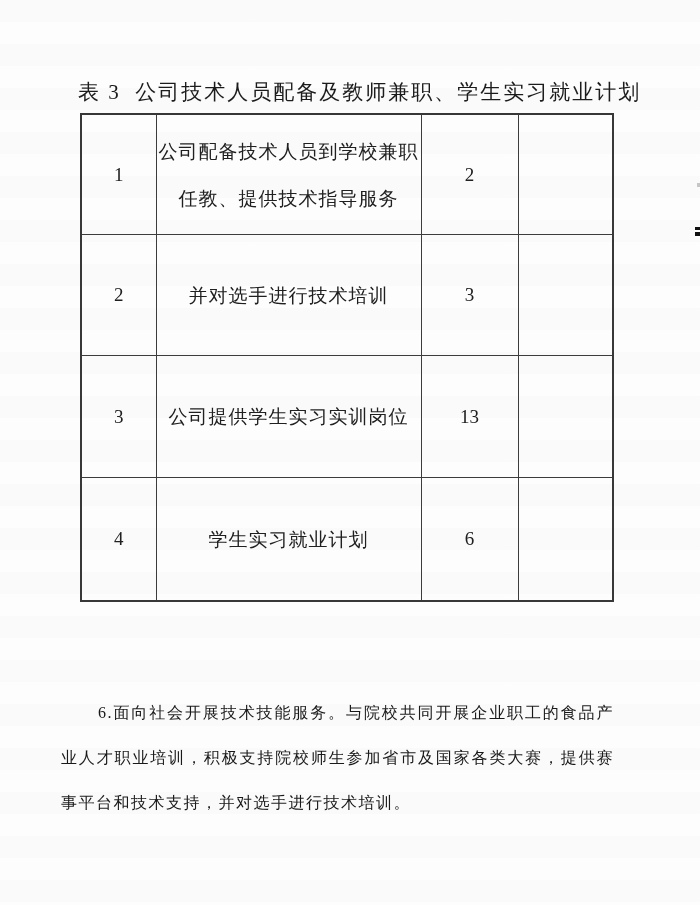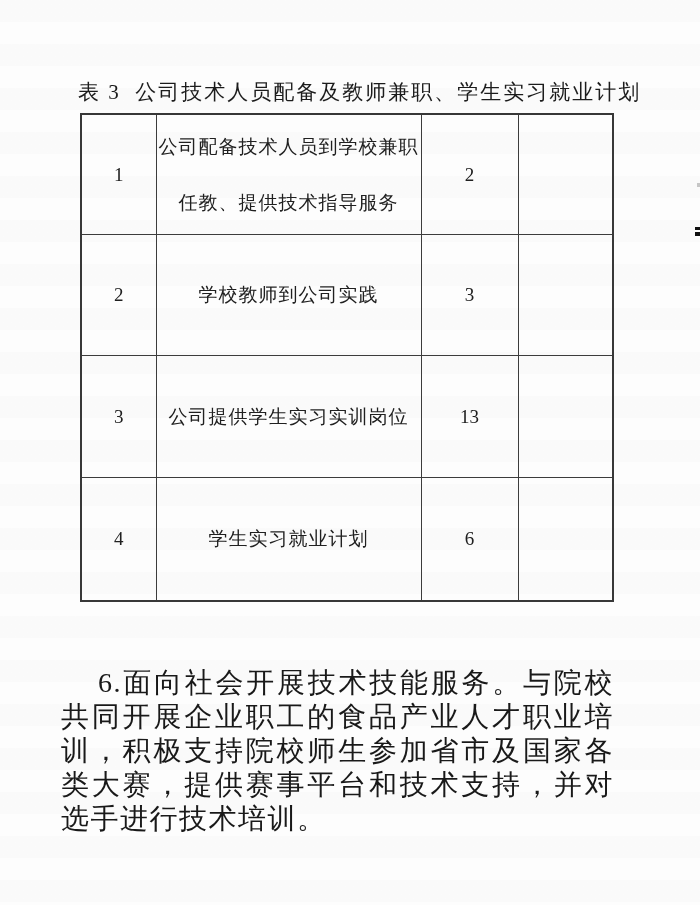--- a/index.html
+++ b/index.html
@@ -49,34 +49,34 @@
   }
   table.plan-table { border: 2px solid #383838; }
   tr.hdr td { height: 42px; letter-spacing: 1px; }
   tr.r1 td { height: 119px; }
   tr.r2 td { height: 120px; }
   tr.r3 td { height: 121px; }
   tr.r4 td { height: 122px; }
   td.c-content .content-text {
     display: inline-block;
     max-width: 263px;
-    line-height: 56px;
+    line-height: 47px;
     letter-spacing: 1px;
     word-break: break-all;
     text-align: center;
   }
   td.c-no, td.c-count { font-family: "Liberation Serif", serif; }
 
   .body-paragraph {
     position: absolute;
     left: 61px;
-    top: 666px;
+    top: 690px;
     width: 553px;
-    font-size: 28px;
-    line-height: 34px;
+    font-size: 16px;
+    line-height: 45px;
     letter-spacing: 1.5px;
     text-align: justify;
     text-indent: 37px;
     color: #191919;
     word-break: break-all;
   }
 
   .scan-artifact-strong {
     position: absolute;
     right: 0;
@@ -114,21 +114,21 @@
     </colgroup>
     <tbody>
       <tr class="r1">
         <td class="c-no">1</td>
         <td class="c-content"><span class="content-text">公司配备技术人员到学校兼职任教、提供技术指导服务</span></td>
         <td class="c-count">2</td>
         <td class="c-remark"></td>
       </tr>
       <tr class="r2">
         <td class="c-no">2</td>
-        <td class="c-content"><span class="content-text">学校教师到公司实践</span></td>
+        <td class="c-content"><span class="content-text">并对选手进行技术培训</span></td>
         <td class="c-count">3</td>
         <td class="c-remark"></td>
       </tr>
       <tr class="r3">
         <td class="c-no">3</td>
         <td class="c-content"><span class="content-text">公司提供学生实习实训岗位</span></td>
         <td class="c-count">13</td>
         <td class="c-remark"></td>
       </tr>
       <tr class="r4">

